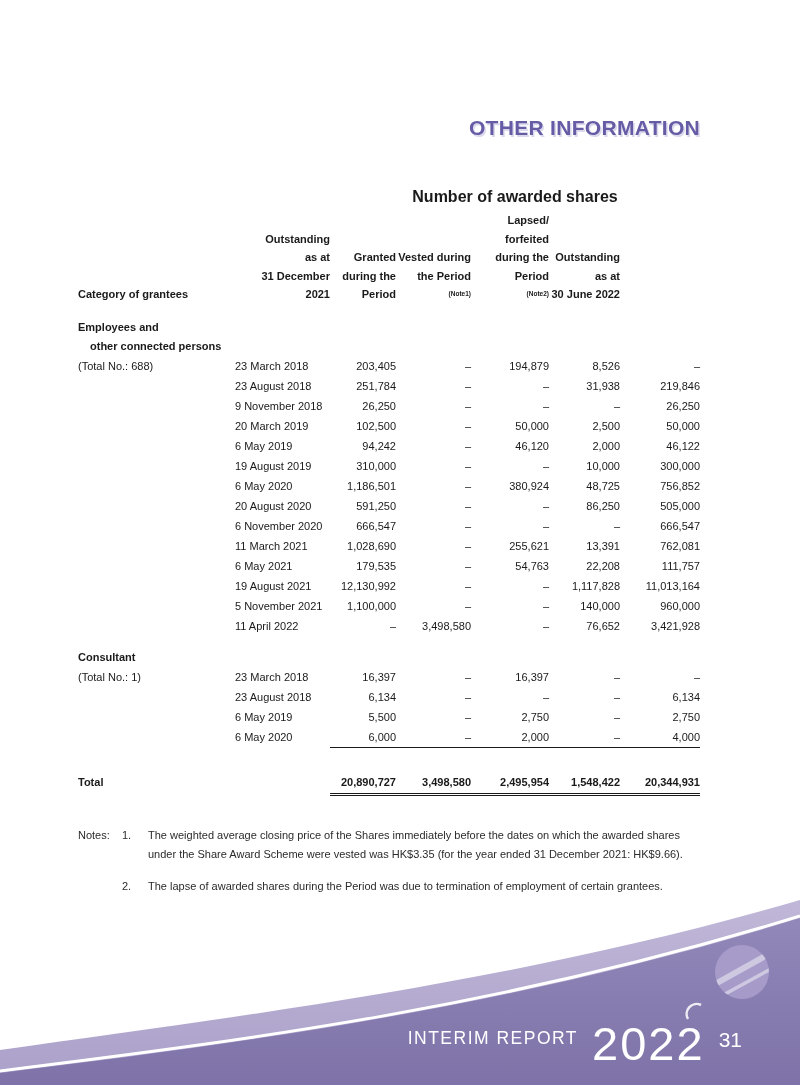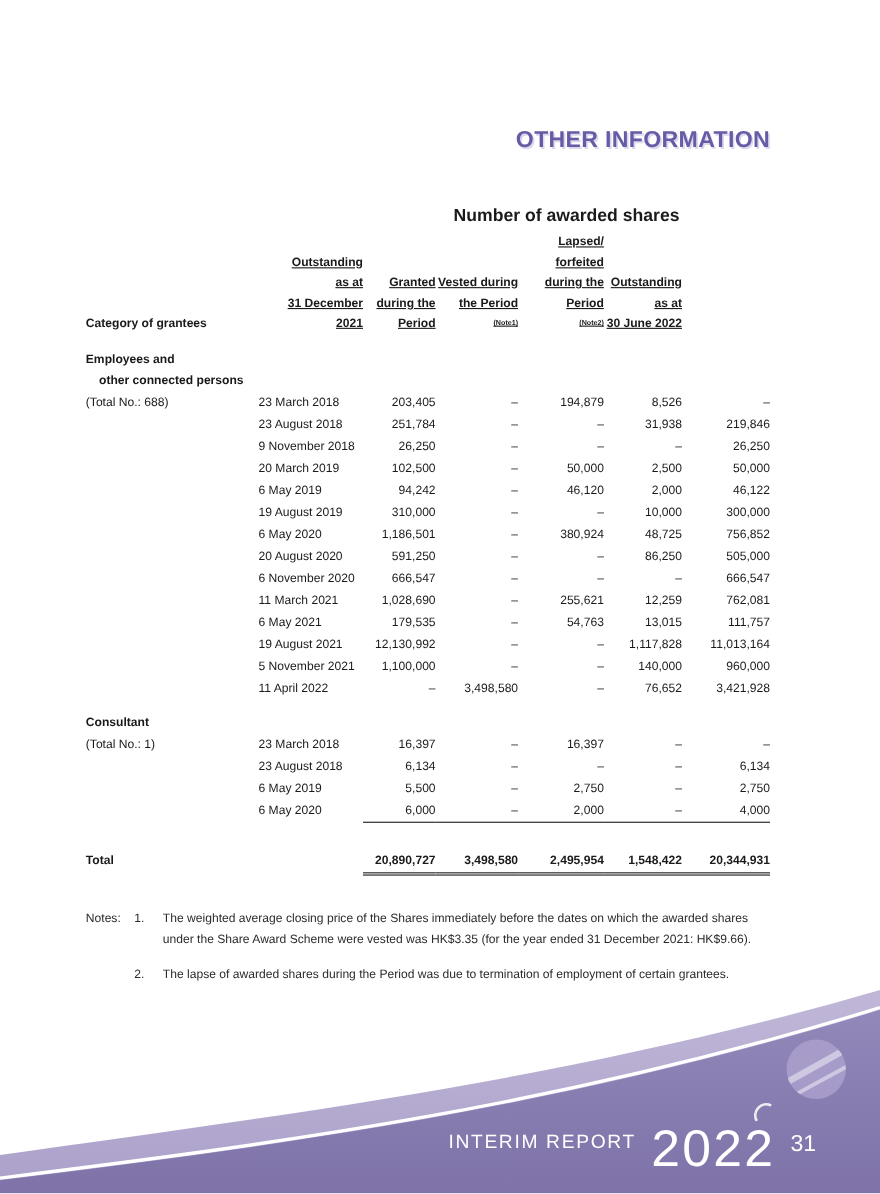--- a/index.html
+++ b/index.html
@@ -12,21 +12,21 @@
     position:absolute; top:104px; right:100px;
     font-size:21px; font-weight:bold; letter-spacing:0.3px;
     color:#665CA6; text-shadow:1.5px 1.5px 0 rgba(178,170,212,0.45);margin-top:12px;
   }
   .content { position:absolute; left:78px; top:188px; width:622px; }
   .grid { display:grid; grid-template-columns:157px 95px 66px 75px 78px 71px 80px; }
   .spanner { margin-left:252px; width:370px; text-align:center;
     font-size:16px; font-weight:bold; margin-bottom:5px; }
   .hcell { display:flex; flex-direction:column; justify-content:flex-end;
     font-size:11px; font-weight:bold; line-height:18.5px; }
-  .hcell.num { text-align:right; white-space:nowrap;text-decoration:underline; }
+  .hcell.num { text-align:right; white-space:nowrap; }
   .note-ref { font-size:6.5px; font-weight:bold; line-height:18.5px; }
   .row { min-height:20px; }
   .cell { font-size:11px; line-height:20px; white-space:nowrap; }
   .cell.num { text-align:right; }
   .cell.rule { border-bottom:1px solid #1a1a1a; }
   .section-name { font-size:11px; font-weight:bold; line-height:19px; margin-top:14px; }
   .section-name.later { margin-top:12px; }
   .section-name .indent { padding-left:12px; }
   .total-row { margin-top:24px; }
   .total-row .cell { font-weight:bold; }
@@ -175,30 +175,30 @@
           <div class="cell num">–</div>
           <div class="cell num">–</div>
           <div class="cell num">666,547</div>
         </div>
         <div class="grid row">
           <div class="cell"></div>
           <div class="cell">11 March 2021</div>
           <div class="cell num">1,028,690</div>
           <div class="cell num">–</div>
           <div class="cell num">255,621</div>
-          <div class="cell num">12,259</div>
+          <div class="cell num">13,391</div>
           <div class="cell num">762,081</div>
         </div>
         <div class="grid row">
           <div class="cell"></div>
           <div class="cell">6 May 2021</div>
           <div class="cell num">179,535</div>
           <div class="cell num">–</div>
           <div class="cell num">54,763</div>
-          <div class="cell num">13,015</div>
+          <div class="cell num">22,208</div>
           <div class="cell num">111,757</div>
         </div>
         <div class="grid row">
           <div class="cell"></div>
           <div class="cell">19 August 2021</div>
           <div class="cell num">12,130,992</div>
           <div class="cell num">–</div>
           <div class="cell num">–</div>
           <div class="cell num">1,117,828</div>
           <div class="cell num">11,013,164</div>

